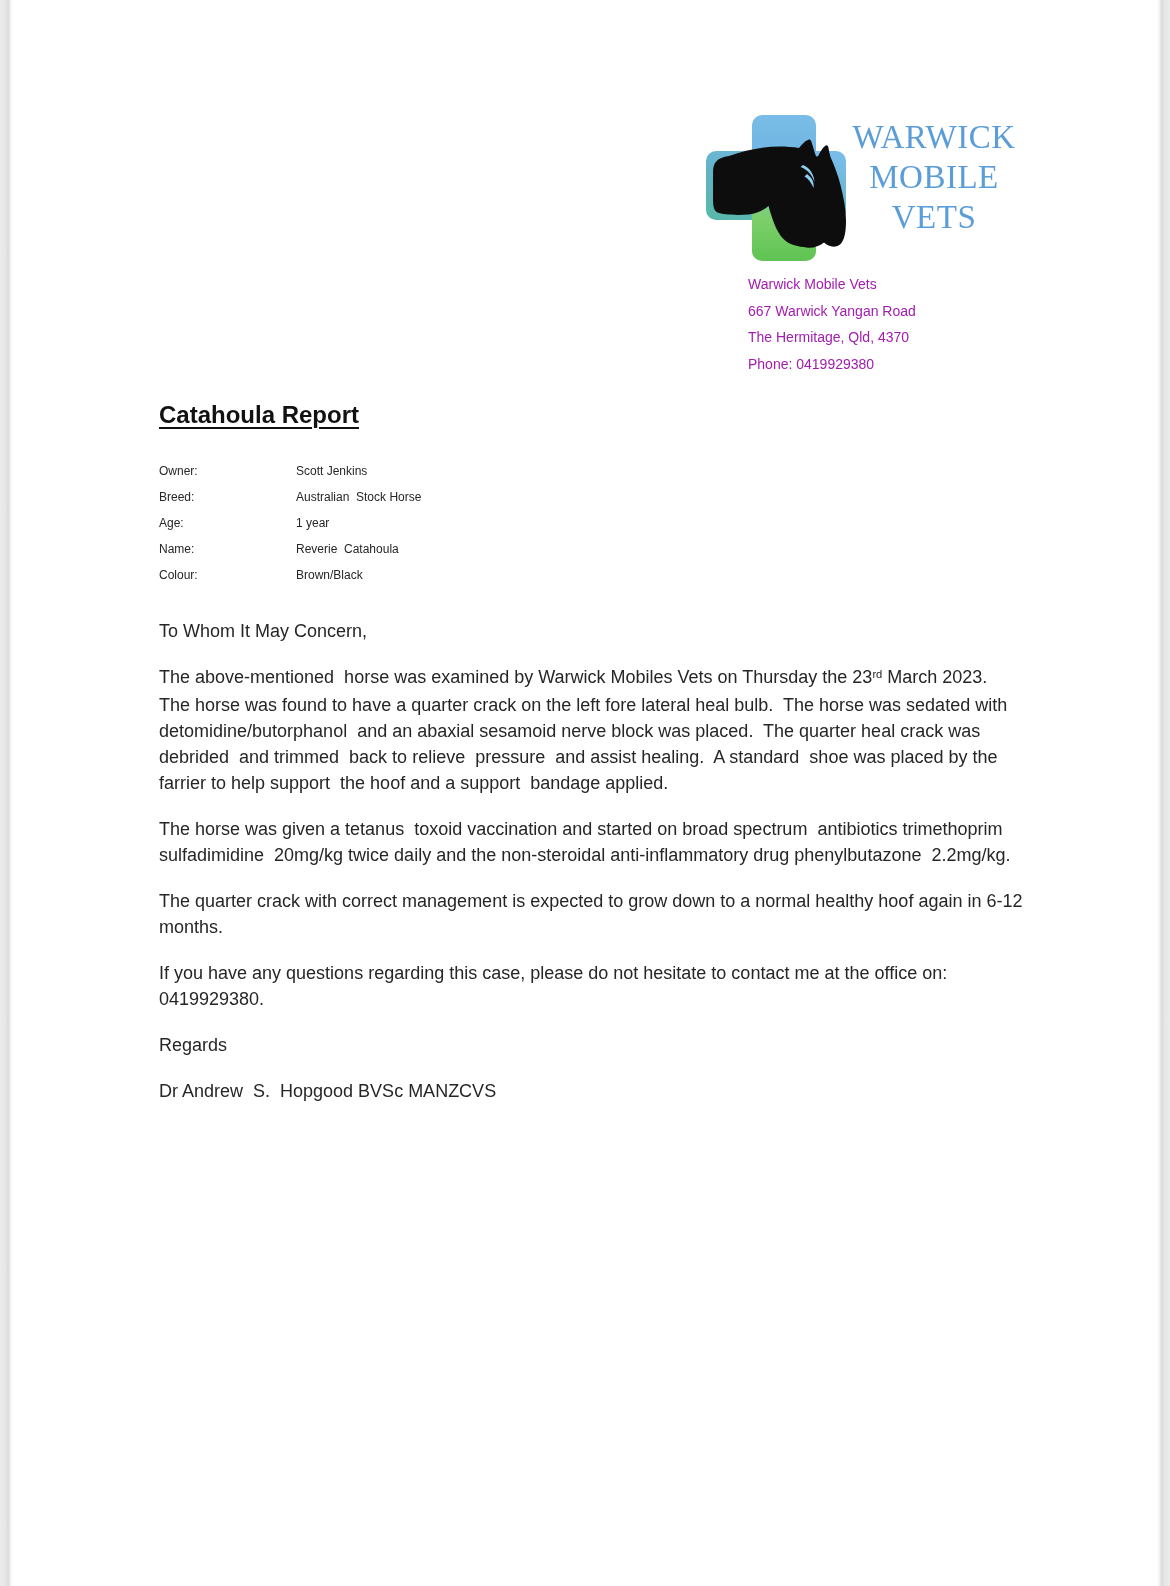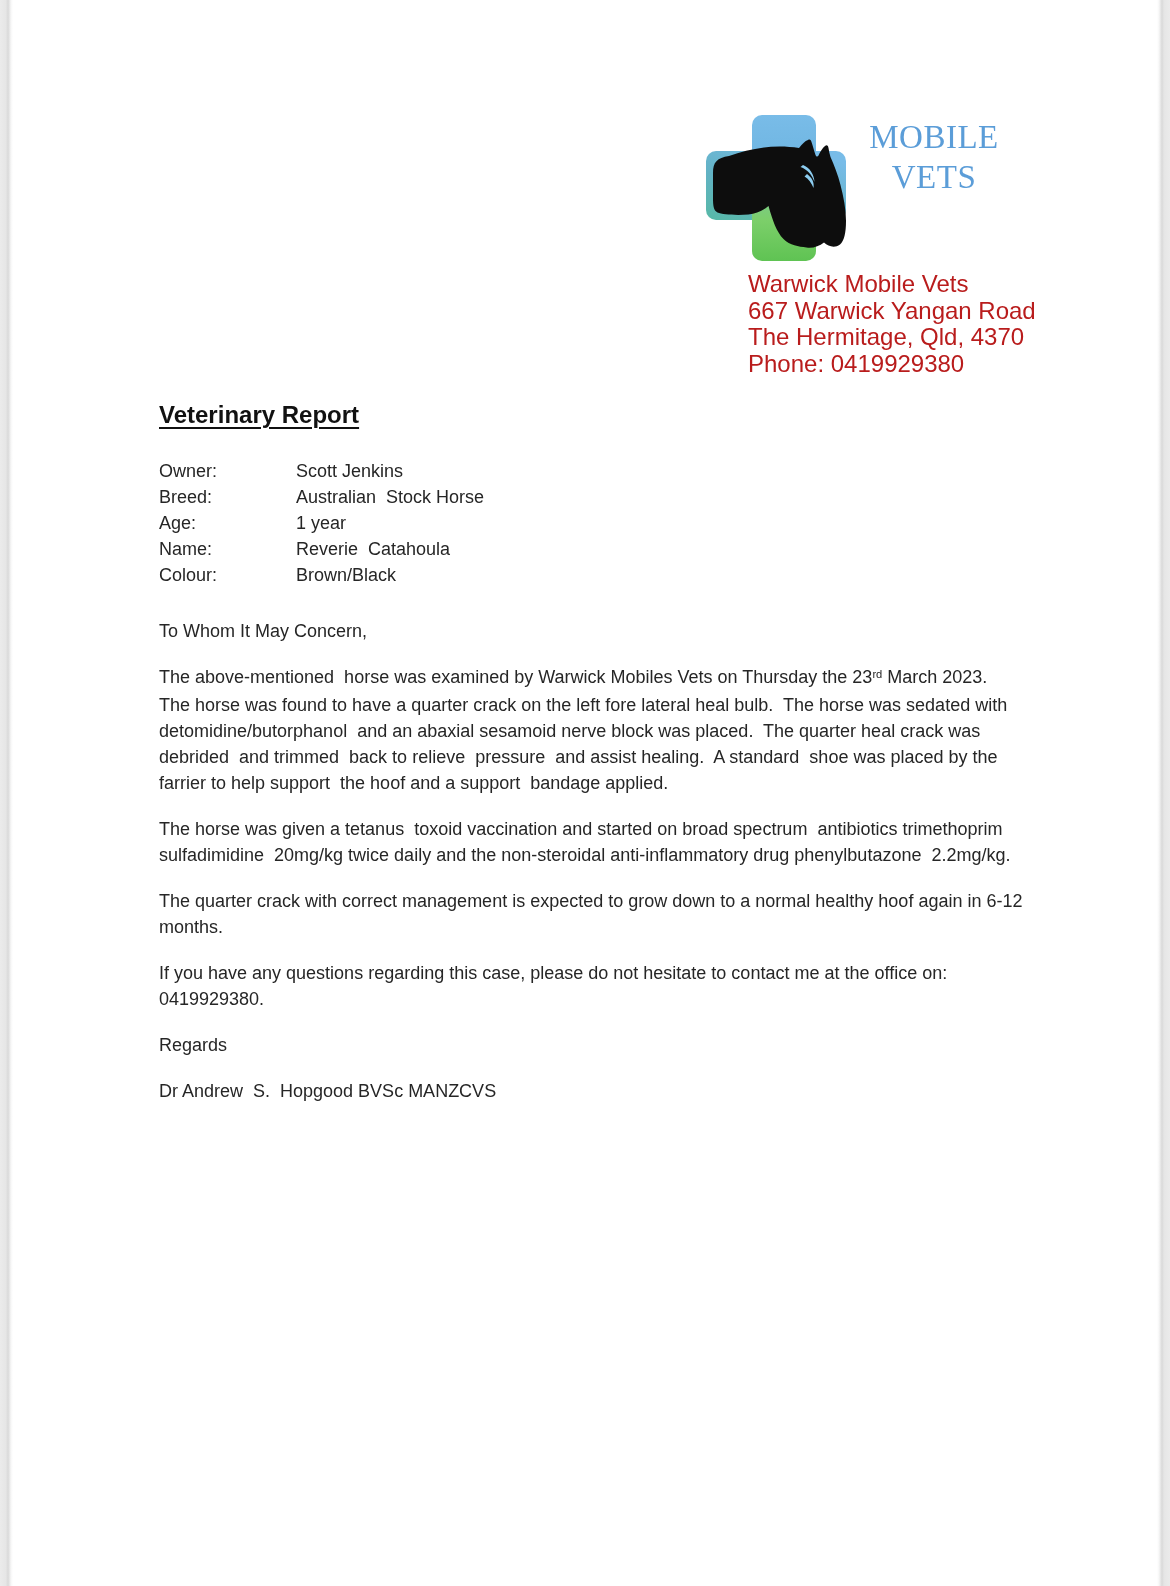--- a/index.html
+++ b/index.html
@@ -30,39 +30,39 @@
     position: absolute; left: 826px; top: 117px; width: 190px;
     text-align: center;
     font-family: "Liberation Serif", serif;
     font-size: 33px; line-height: 40px;
     color: #5b9dd8;
     letter-spacing: 0.5px;
     white-space: nowrap;
   }
   .contact-block {
     position: absolute; left: 735px; top: 271px;
-    font-size: 24px; line-height: 26.5px;
-    color: #b91c1c;
+    font-size: 14px; line-height: 26.5px;
+    color: #a21caf;
   }
 
   
   .main { position: absolute; left: 146px; top: 400px; width: 868px; }
   .report-title {
     font-size: 24px; line-height: 30px; font-weight: bold;
     color: #111111;
     text-decoration: underline;
     text-decoration-thickness: 2px;
     text-underline-offset: 4px;
     margin-bottom: 28px;
     display: inline-block;
   }
   .title-row { margin-bottom: 28px; }
   .title-row .report-title { margin-bottom: 0; }
   .details { margin-bottom: 30px; }
-  .detail-row { display: grid; grid-template-columns: 137px auto; line-height: 26px; font-size: 18px; }
+  .detail-row { display: grid; grid-template-columns: 137px auto; line-height: 26px; font-size: 12px; }
   .detail-value { white-space: pre-wrap; }
   .para {
     font-size: 18px; line-height: 26px;
     margin-bottom: 20px;
     white-space: pre-wrap;
     text-align: left;
     color: #262626;
   }
   .sup { font-size: 0.62em; position: relative; top: -0.48em; text-align: right; }
   .closing { margin-bottom: 20px; }
@@ -96,35 +96,36 @@
       <rect x="49" y="2" width="64" height="146" rx="10" fill="url(#gradVert)"></rect>
     </g>
     <g>
       <path fill="#0d0d0d" d="M10,60 C10,49 14,45 26,43 C48,35 72,31 96,35 C99,31 102,28 105,27 C107,26 108,27 108.5,29 C110,33 111,38 112.5,42 C113.5,44 114.5,44 115.5,42.5 C117,39 119.5,35 122,33 C124,31.5 125,32.5 125.5,35 C126,38 126.5,41 127.5,44 C131,52 135,62 137.5,72 C140.5,84 143,96 143,108 C143,120 141,128 137,131.5 C131.5,135.5 125.5,133.5 121,129.5 C116,133.5 109.5,135.5 103.5,134.5 C95.5,133.5 87,132.5 80.5,126 C73.5,119 69.5,107 65.5,93 C61.5,96.5 54.5,100.5 45.5,101.5 C32.5,102.5 19.5,101.5 14.5,99.5 C10.5,97.5 10,92 10,85 Z"></path>
       <path fill="#8ccdf0" d="M100,52 C107,55 111,61 111.5,69 C109,62 104.5,56.5 97.5,54 Z"></path>
       <path fill="#8ccdf0" d="M104,61 C109,64.5 111.5,69.5 110.5,75 C108.5,70 105.5,65.5 101.5,63.5 Z"></path>
     </g>
   </svg>
 
   <div class="wordmark">
+    <div>WARWICK</div>
     <div>MOBILE</div>
     <div>VETS</div>
   </div>
 
   <div class="contact-block">
     <div>Warwick Mobile Vets</div>
     <div>667 Warwick Yangan Road</div>
     <div>The Hermitage, Qld, 4370</div>
     <div>Phone: 0419929380</div>
   </div>
 
   <div class="main">
 
     <div class="title-row">
-      <span class="report-title">Veterinary Report</span>
+      <span class="report-title">Catahoula Report</span>
     </div>
 
     <div class="details">
       <div class="detail-row">
         <span>Owner:</span>
         <span class="detail-value">Scott Jenkins</span>
       </div>
       <div class="detail-row">
         <span>Breed:</span>
         <span class="detail-value">Australian  Stock Horse</span>

